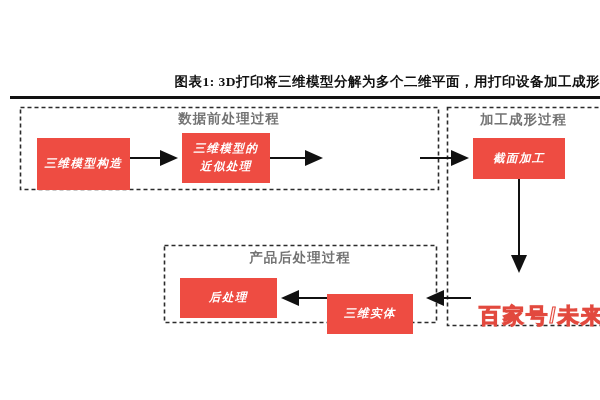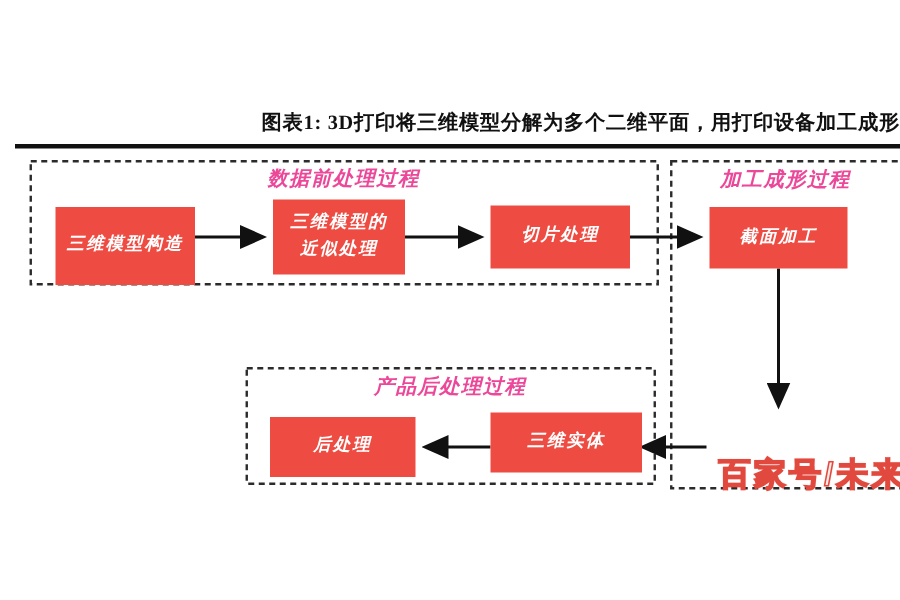--- a/index.html
+++ b/index.html
@@ -11,21 +11,21 @@
     position:absolute;left:20px;right:0;top:73px;
     text-align:right;font-size:13.5px;font-weight:bold;color:#111;
     letter-spacing:0.5px;white-space:nowrap;
   }
   .title-rule{
     position:absolute;left:10px;top:96px;width:590px;height:3px;background:#111;
   }
   .overlay{position:absolute;left:0;top:0;width:600px;height:400px;}
   .group-label{
     position:absolute;text-align:center;font-size:13.5px;font-weight:bold;
-    font-style:italic;color:#ec4899;letter-spacing:1px;white-space:nowrap;
+    color:#737373;letter-spacing:1px;white-space:nowrap;
   }
   .node{
     position:absolute;background:#ee4c42;color:#ffffff;
     display:flex;align-items:center;justify-content:center;
     font-size:11.5px;font-weight:bold;font-style:italic;
     letter-spacing:1.5px;text-align:center;line-height:1.55;
     white-space:pre-line;
   }
   .watermark{
     position:absolute;left:479px;top:301px;
@@ -63,20 +63,19 @@
     <line x1="327" y1="298" x2="284" y2="298" stroke="#111" stroke-width="2" marker-end="url(#ah)"></line>
   </svg>
 
   <div class="group-label" style="left:20px;width:418px;top:110px">数据前处理过程</div>
   <div class="group-label" style="left:164px;width:272px;top:249px">产品后处理过程</div>
   <div class="group-label" style="left:447px;width:153px;top:111px">加工成形过程</div>
 
   <div class="node" style="left:37px;top:138px;width:93px;height:52px">三维模型构造</div>
   <div class="node" style="left:182px;top:133px;width:88px;height:50px">三维模型的
 近似处理</div>
-  <div class="node" style="left:327px;top:137px;width:93px;height:42px">切片处理</div>
   <div class="node" style="left:473px;top:138px;width:92px;height:41px">截面加工</div>
-  <div class="node" style="left:327px;top:275px;width:101px;height:40px">三维实体</div>
+  <div class="node" style="left:327px;top:294px;width:86px;height:40px">三维实体</div>
   <div class="node" style="left:180px;top:278px;width:97px;height:40px">后处理</div>
 
   <div class="watermark">百家号/未来</div>
 
 </div>
 
 </body></html>

